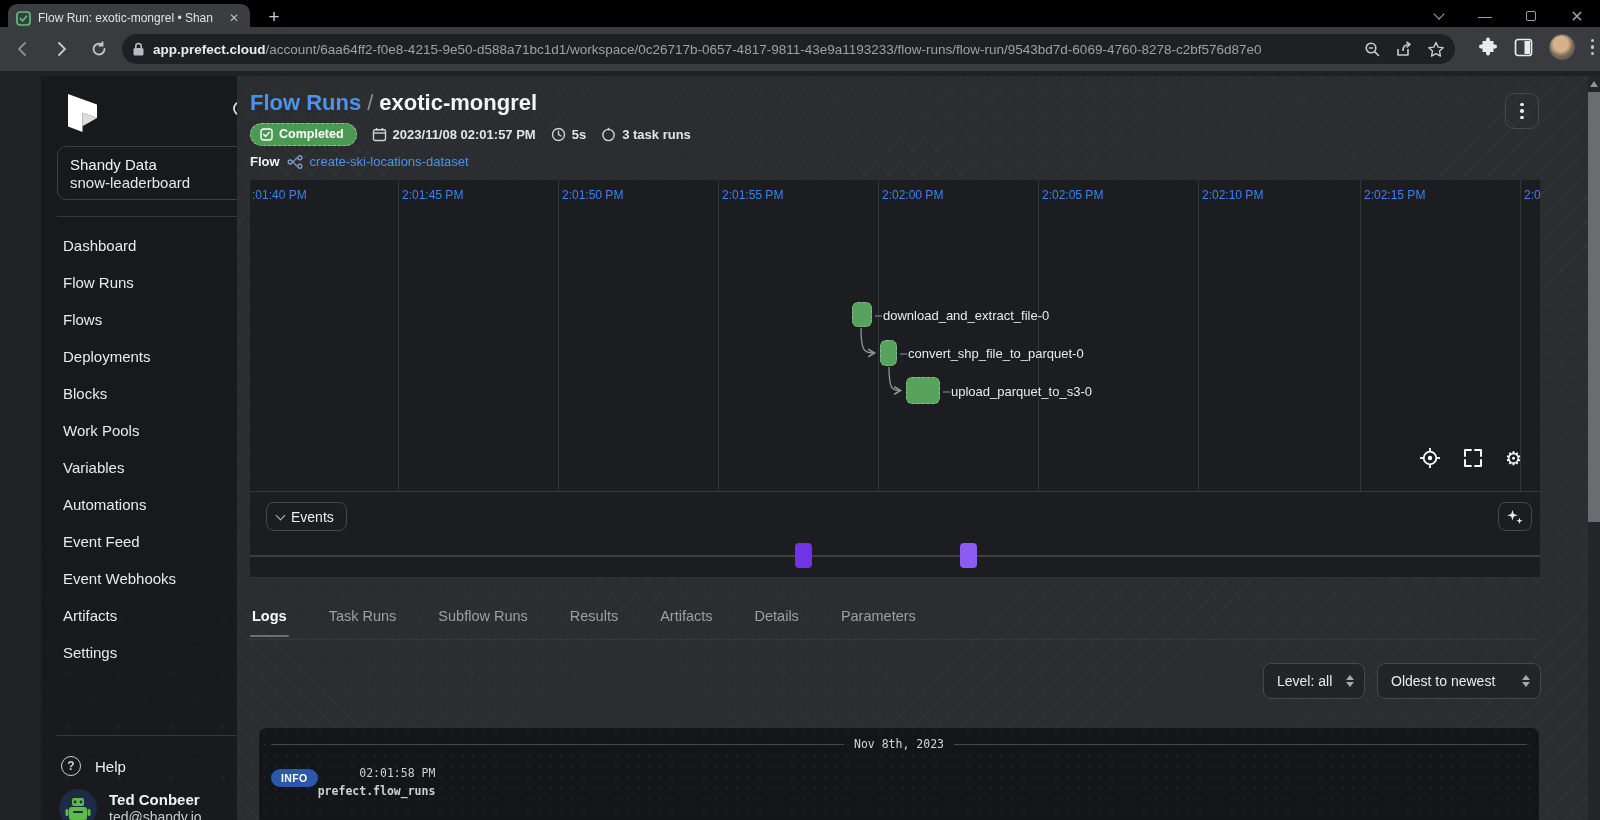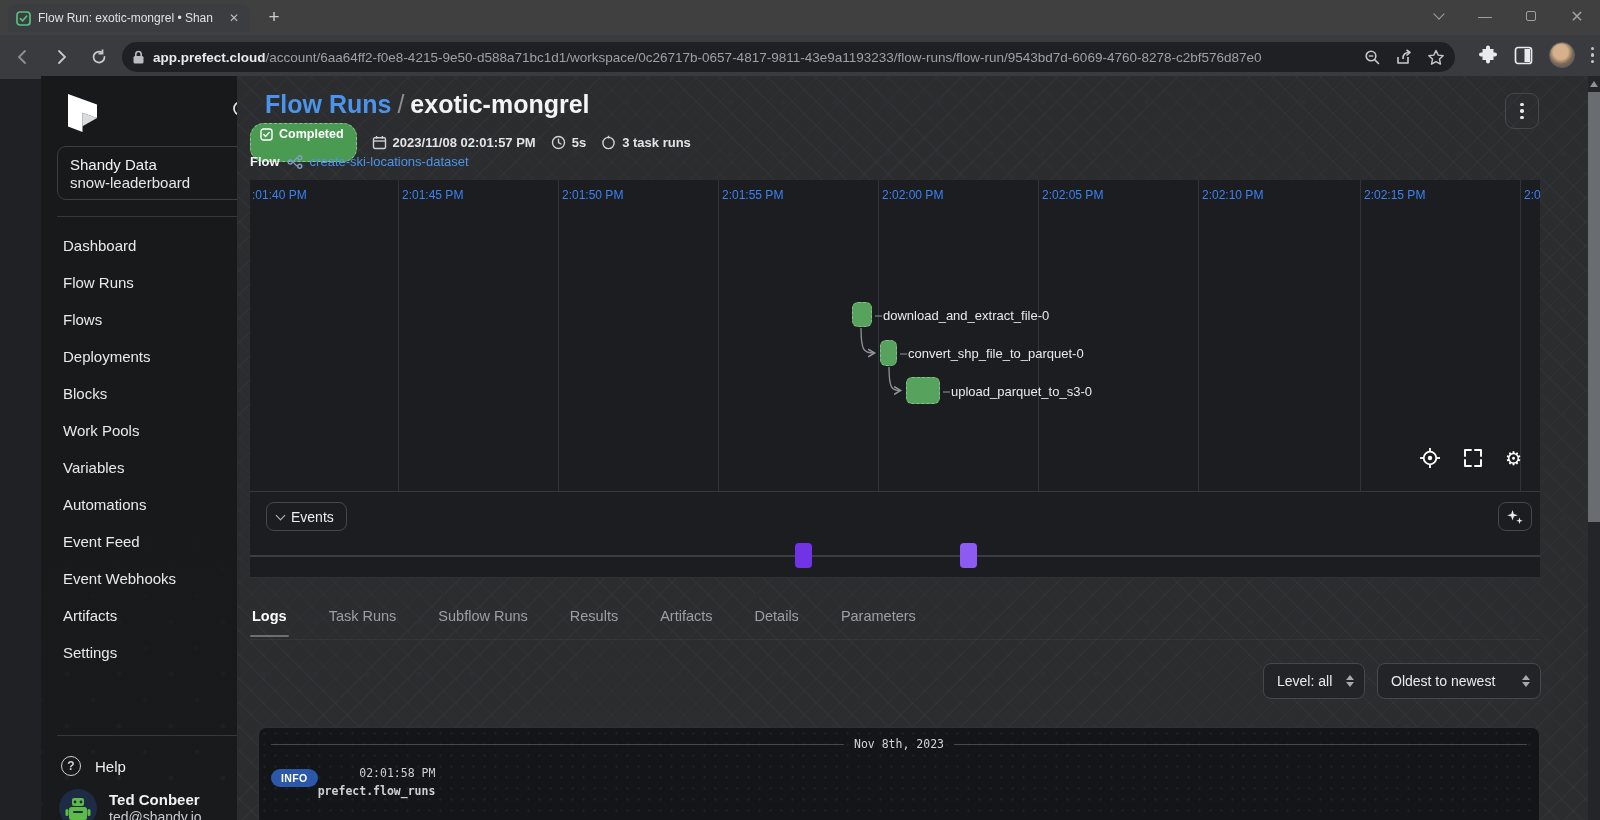--- a/index.html
+++ b/index.html
@@ -1,21 +1,21 @@
 <!DOCTYPE html>
 <html><head>
 <meta charset="utf-8">
 <style>
   * { margin:0; padding:0; box-sizing:border-box; }
   html,body { width:1600px; height:820px; overflow:hidden; background:#202124;
     font-family:"Liberation Sans", sans-serif; }
   .stage { position:relative; width:1600px; height:820px; overflow:hidden; }
 
   
-  .tabstrip { position:relative; height:35px; background:#404040; }
+  .tabstrip { position:relative; height:27px; background:#000000; }
   .btab { position:absolute; left:8px; top:4px; width:242px; height:28px; background:#3c3d40;
     border-radius:9px 9px 0 0; display:flex; align-items:center; padding:0 8px; gap:7px; }
   .btab-title { flex:1; color:#dfe1e4; font-size:12px; white-space:nowrap; overflow:hidden; }
   .tab-close { color:#b9bcbf; font-size:12px; width:16px; text-align:center; cursor:default; }
   .newtab { position:absolute; left:262px; top:6px; width:24px; height:24px; color:#c8cbce;
     font-size:19px; line-height:22px; text-align:center; border-radius:50%; }
   .winctl { position:absolute; right:0; top:0; height:32px; display:flex; align-items:center; }
   .winbtn { width:46px; height:32px; display:flex; align-items:center; justify-content:center; color:#9aa0a6; font-size:14px; }
   .maxbox { width:10px; height:10px; border:1.6px solid #9aa0a6; border-radius:2px; }
   .chev-dn { width:8px; height:8px; border-right:1.7px solid #9aa0a6; border-bottom:1.7px solid #9aa0a6; transform:rotate(45deg); margin-top:-4px; }
@@ -75,27 +75,27 @@
   .help-q { width:20px; height:20px; border:1.6px solid #cfd2d5; border-radius:50%; color:#cfd2d5;
     font-size:12px; display:flex; align-items:center; justify-content:center; font-weight:bold; }
   .help-row .lbl { flex:1; }
   .user-row { height:58px; display:flex; align-items:center; padding:0 24px 14px 18px; gap:12px; }
   .user-names { flex:1; overflow:hidden; }
   .user-name { color:#f0f2f3; font-size:15px; font-weight:bold; }
   .user-email { color:#c9ccd0; font-size:14px; margin-top:1px; }
 
   
   .main { position:absolute; left:237px; top:0; width:1351px; height:744px; overflow:hidden; }
-  .breadcrumb { position:absolute; left:28px; top:14px; font-size:25px; font-weight:bold; }
+  .breadcrumb { position:absolute; left:13px; top:14px; font-size:22px; font-weight:bold; }
   .bc-link { color:#4b94ea; cursor:pointer; }
   .bc-sep { color:#8b8f94; font-weight:normal; padding:0 6px; }
   .bc-cur { color:#f2f4f5; }
   .meta-row { position:absolute; left:13px; top:47px; display:flex; align-items:center; gap:15px; }
   .state-badge { display:inline-flex; align-items:center; gap:6px; background:#4a9a52;
-    border:1px dashed rgba(255,255,255,0.4); border-radius:14px; padding:3px 12px 20px 9px;
+    border:1px dashed rgba(255,255,255,0.4); border-radius:14px; padding:3px 12px 4px 9px;
     color:#fff; font-size:12.5px; font-weight:bold; }
   .meta-item { display:flex; align-items:center; gap:6px; color:#e2e4e7; font-size:13px; font-weight:bold; }
   .flow-row { position:absolute; left:13px; top:78px; display:flex; align-items:center; gap:7px; font-size:13px; }
   .flow-lbl { color:#f0f2f3; font-weight:bold; }
   .flow-link { color:#4b94ea; cursor:pointer; }
   .kebab-btn { position:absolute; left:1268px; top:17px; width:34px; height:36px; border:1px solid #45484c;
     border-radius:9px; display:flex; align-items:center; justify-content:center; }
   .kebab-btn .kebab i { background:#e8eaec; }
 
   

